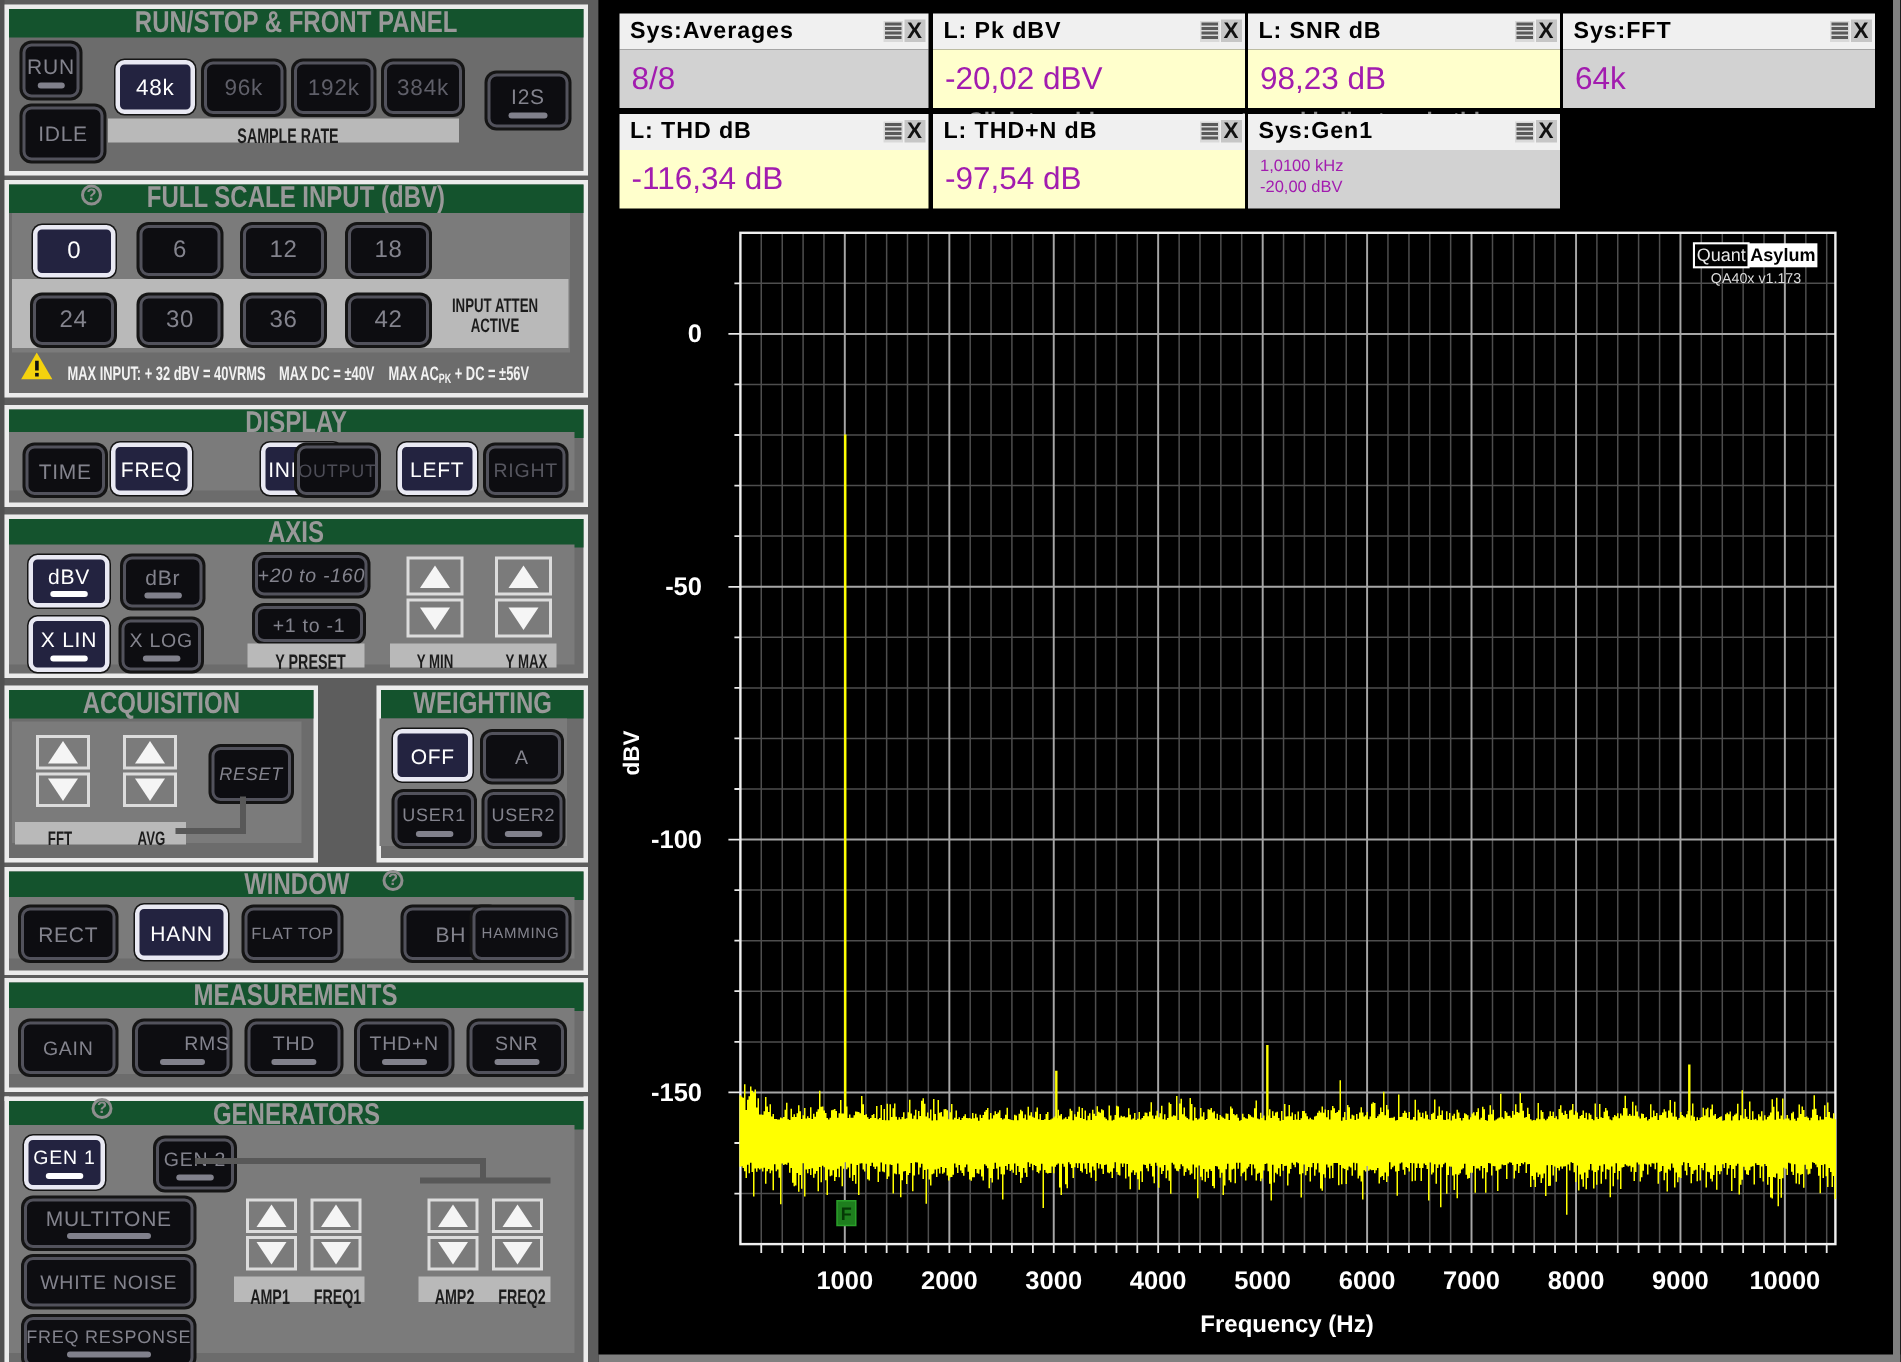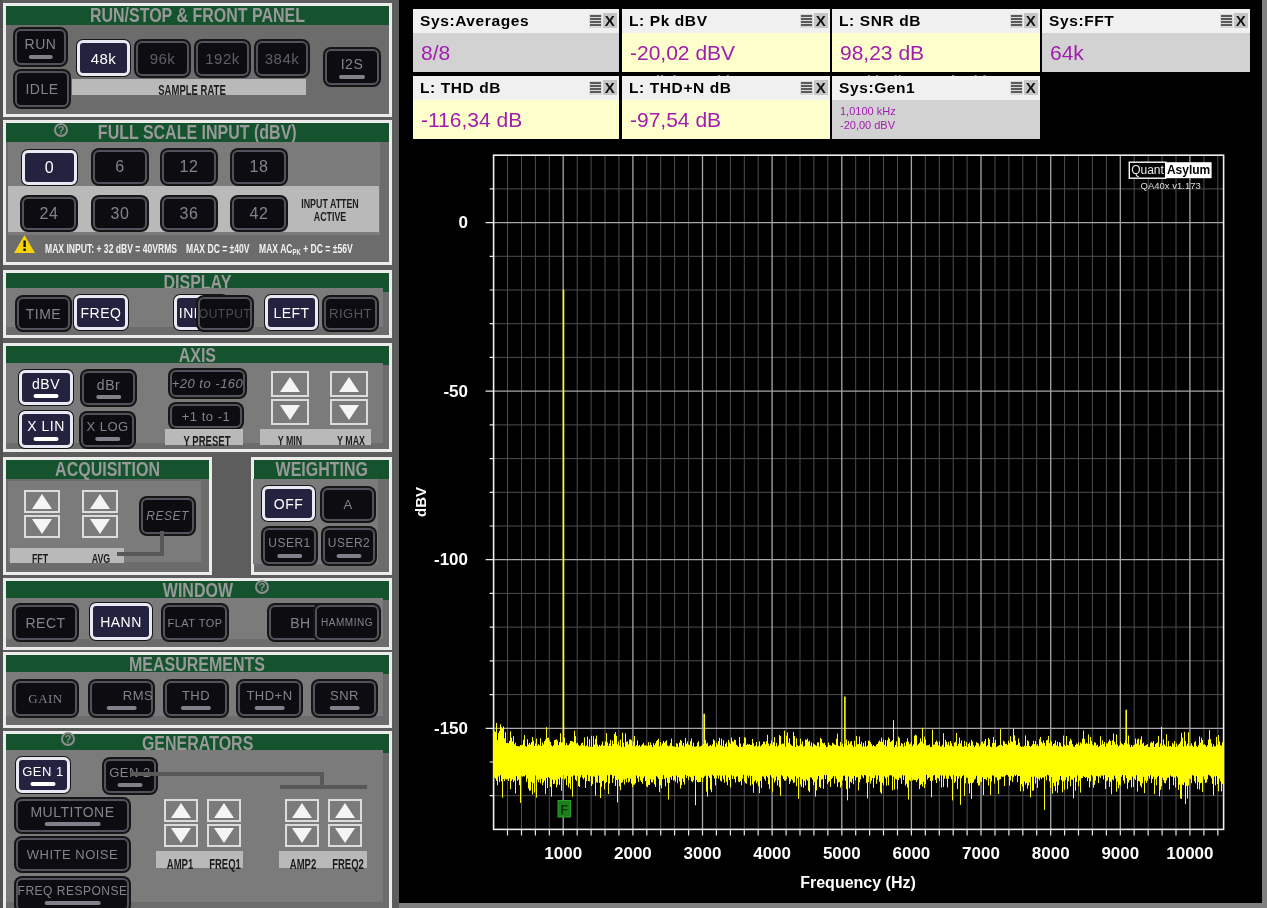--- a/index.html
+++ b/index.html
@@ -26,21 +26,21 @@
 .yv{background:#ffffcc}.gv{background:#d2d2d2}
 .ham{position:absolute;top:5px;width:13px;height:14px;background:#d9d9d9}
 .ham i{display:block;height:1.8px;background:#5a5a5a;margin:1.1px 1px 0 1px}
 .xb{position:absolute;top:4px;width:14px;height:15px;background:#c6c6c6;color:#111;font-size:15px;font-weight:bold;line-height:15px;text-align:center}
 .wire{position:absolute;background:#585858}
 </style></head><body>
 <div id="leftcol"></div>
 <div class="abs" style="left:0;top:0;width:3px;height:908px;background:#515151"></div>
 <div class="sec" style="left:3px;top:3px;width:389px;height:114px">
 <div class="hdr"><span class="t">RUN/STOP &amp; FRONT PANEL</span></div>
-<div class="btn wb" style="left:9px;top:23px;width:51px;height:36px;font-size:14px;">RUN<span class="bar"></span></div>
+<div class="btn wb" style="left:9px;top:23px;width:38px;height:36px;font-size:14px;">RUN<span class="bar"></span></div>
 <div class="btn" style="left:9px;top:65px;width:54px;height:36px;font-size:14px;">IDLE</div>
 <div class="btn on" style="left:71px;top:34px;width:53px;height:36px;">48k</div>
 <div class="btn" style="left:130px;top:35px;width:53px;height:35px;color:#5f5f69;">96k</div>
 <div class="btn" style="left:190px;top:35px;width:53px;height:35px;color:#5f5f69;">192k</div>
 <div class="btn" style="left:250px;top:35px;width:52px;height:35px;color:#5f5f69;">384k</div>
 <div class="btn wb" style="left:319px;top:43px;width:54px;height:36px;font-size:14px;">I2S<span class="bar"></span></div>
 <div class="strip" style="left:66px;top:73px;width:234px;height:16px"></div>
 <div class="lbl" style="left:86px;top:76px;width:200px;font-size:14px;color:#1c1c1c;transform:scaleX(0.68)">SAMPLE RATE</div>
 </div>
 <div class="sec" style="left:3px;top:120px;width:389px;height:145px">
@@ -140,21 +140,21 @@
 <div class="panel" style="left:0px;top:17px;width:377px;height:41px"></div>
 <div class="btn" style="left:8px;top:24px;width:63px;height:35px;font-size:14px;">RECT</div>
 <div class="btn on" style="left:84px;top:22px;width:62px;height:37px;font-size:14px;">HANN</div>
 <div class="btn" style="left:157px;top:24px;width:64px;height:35px;font-size:11px;">FLAT TOP</div>
 <div class="btn" style="left:234px;top:24px;width:63px;height:35px;font-size:14px;margin-left:29px;">BH</div>
 <div class="btn" style="left:309px;top:24px;width:64px;height:35px;font-size:10px;">HAMMING</div>
 </div>
 <div class="sec" style="left:3px;top:652px;width:389px;height:76px">
 <div class="hdr"><span class="t">MEASUREMENTS</span></div>
 <div class="panel" style="left:0px;top:17px;width:377px;height:44px"></div>
-<div class="btn" style="left:8px;top:26px;width:63px;height:35px;font-size:13px;font-family:Liberation Serif, serif;">GAIN</div>
+<div class="btn" style="left:8px;top:26px;width:63px;height:35px;font-size:13px;">GAIN</div>
 <div class="btn wb" style="left:84px;top:26px;width:63px;height:35px;font-size:13px;padding-left:33px;">RMS<span class="bar"></span></div>
 <div class="btn wb" style="left:159px;top:26px;width:62px;height:35px;font-size:13px;">THD<span class="bar"></span></div>
 <div class="btn wb" style="left:232px;top:26px;width:63px;height:35px;font-size:13px;">THD+N<span class="bar"></span></div>
 <div class="btn wb" style="left:307px;top:26px;width:63px;height:35px;font-size:13px;">SNR<span class="bar"></span></div>
 </div>
 <div class="sec" style="left:3px;top:731px;width:389px;height:177px;border-bottom:none">
 <div class="hdr"><span class="t">GENERATORS</span></div>
 <div class="q" style="left:55px;top:-2px">?</div>
 <div class="panel" style="left:0px;top:16px;width:377px;height:152px"></div>
 <div class="btn on wb" style="left:10px;top:23px;width:54px;height:36px;font-size:13px;">GEN 1<span class="bar"></span></div>

